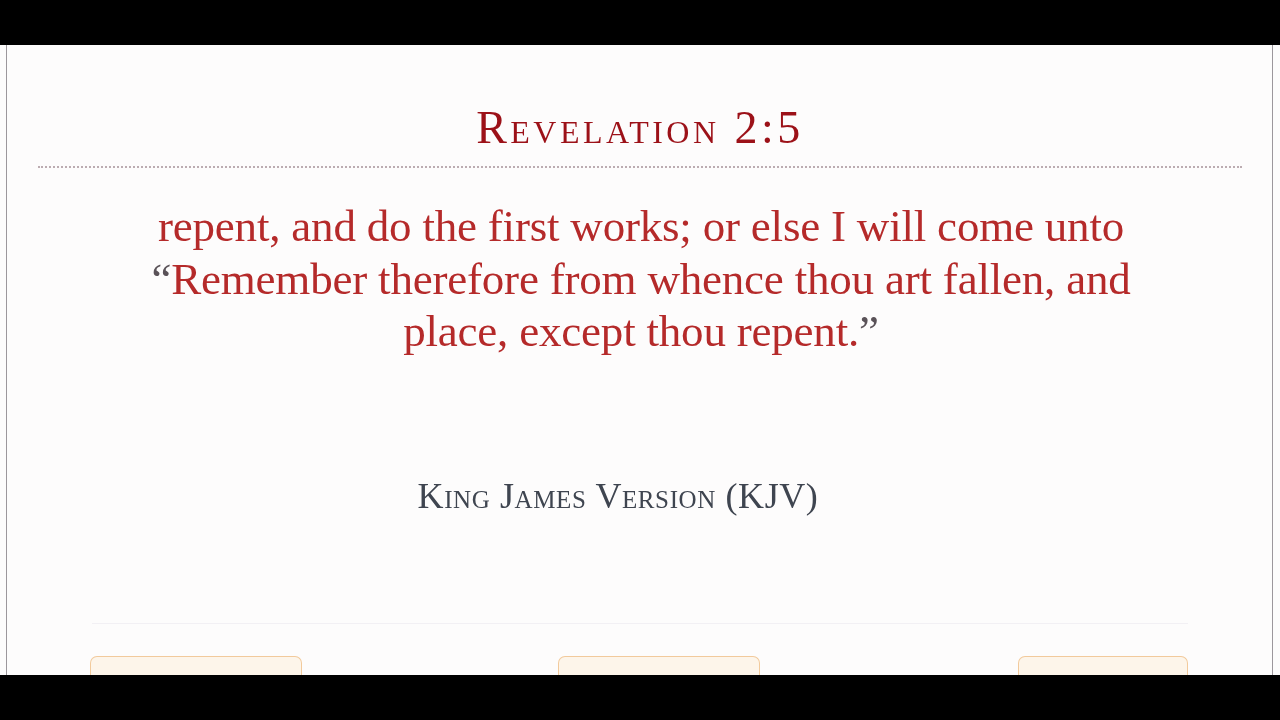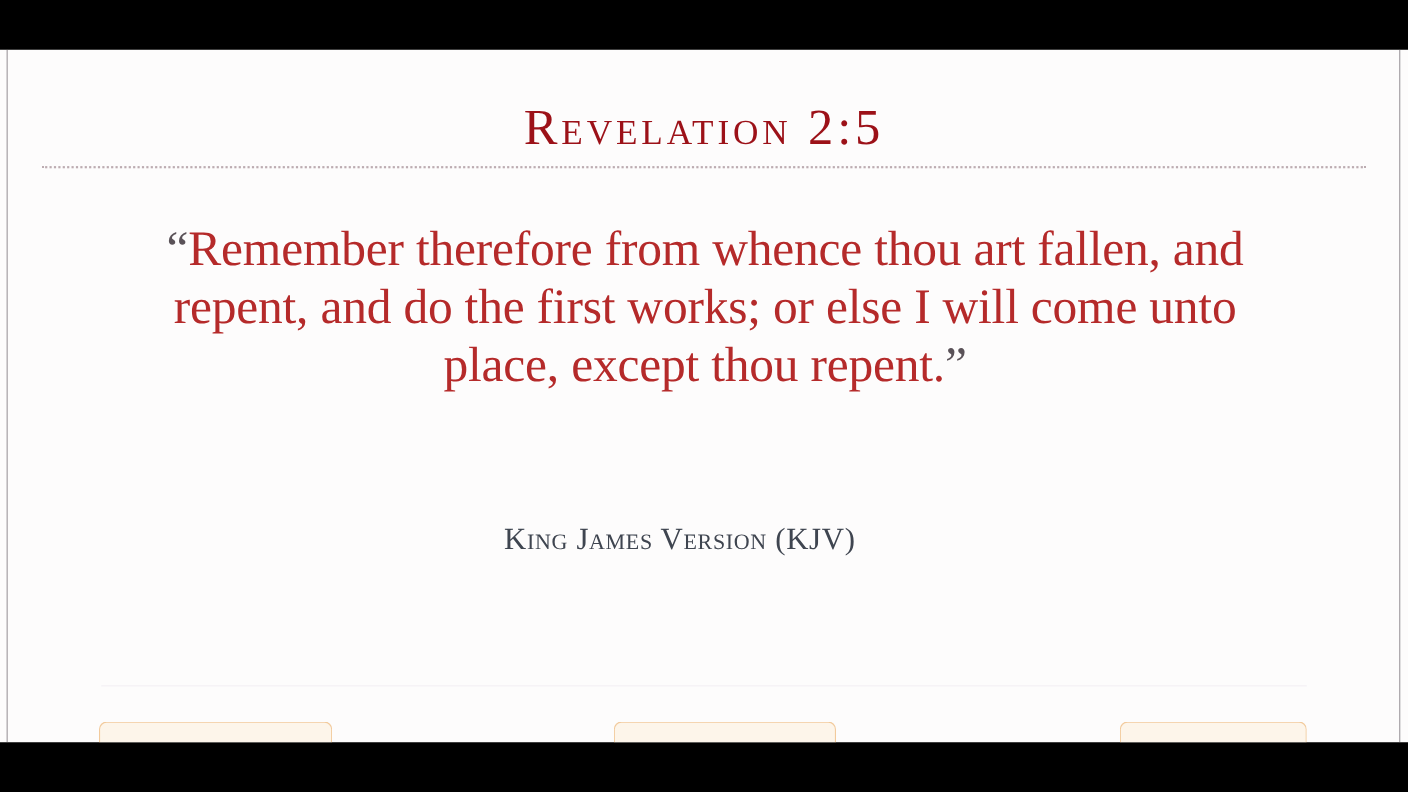--- a/index.html
+++ b/index.html
@@ -55,21 +55,21 @@
 
   
   #title-block {
     position: absolute;
     left: 38px;
     top: 45px;
     width: 1204px;
     text-align: center;
   }
   #page-title {
-    margin: 0;
+    margin: 12px;
     font-family: "Liberation Serif", serif;
     font-size: 46px;
     font-weight: 400;
     font-variant: small-caps;
     letter-spacing: 3.5px;
     color: #9C1118;
     line-height: 1.12;
     white-space: nowrap;
   }
   #title-divider {
@@ -103,21 +103,21 @@
   }
 
   
   #attribution {
     position: absolute;
     left: 0;
     top: 430px;
     width: 1236px;
     text-align: center;
     font-family: "Liberation Serif", serif;
-    font-size: 28px;
+    font-size: 36px;
     font-variant: small-caps;
     letter-spacing: 0.6px;
     color: #3f4550;
   }
 
   
   #bottom-rule {
     position: absolute;
     left: 92px;
     top: 578px;
@@ -150,22 +150,22 @@
 
     <div class="slide-edge left"></div>
     <div class="slide-edge right"></div>
 
     <div id="title-block">
       <h1 id="page-title">Revelation 2:5</h1>
       <div id="title-divider"></div>
     </div>
 
     <div id="quote-block">
+      <div class="quote-line">repent, and do the first works; or else I will come unto</div>
       <div class="quote-line"><span class="qmark">“</span><span>Remember therefore from whence thou art fallen, and</span></div>
-      <div class="quote-line">repent, and do the first works; or else I will come unto</div>
       <div class="quote-line"><span>place, except thou repent.</span><span class="qmark">”</span></div>
     </div>
 
     <div id="attribution">King James Version (KJV)</div>
 
     <div id="bottom-rule"></div>
 
     <div class="bottom-box" id="bottom-box-1"></div>
     <div class="bottom-box" id="bottom-box-2"></div>
     <div class="bottom-box" id="bottom-box-3"></div>

